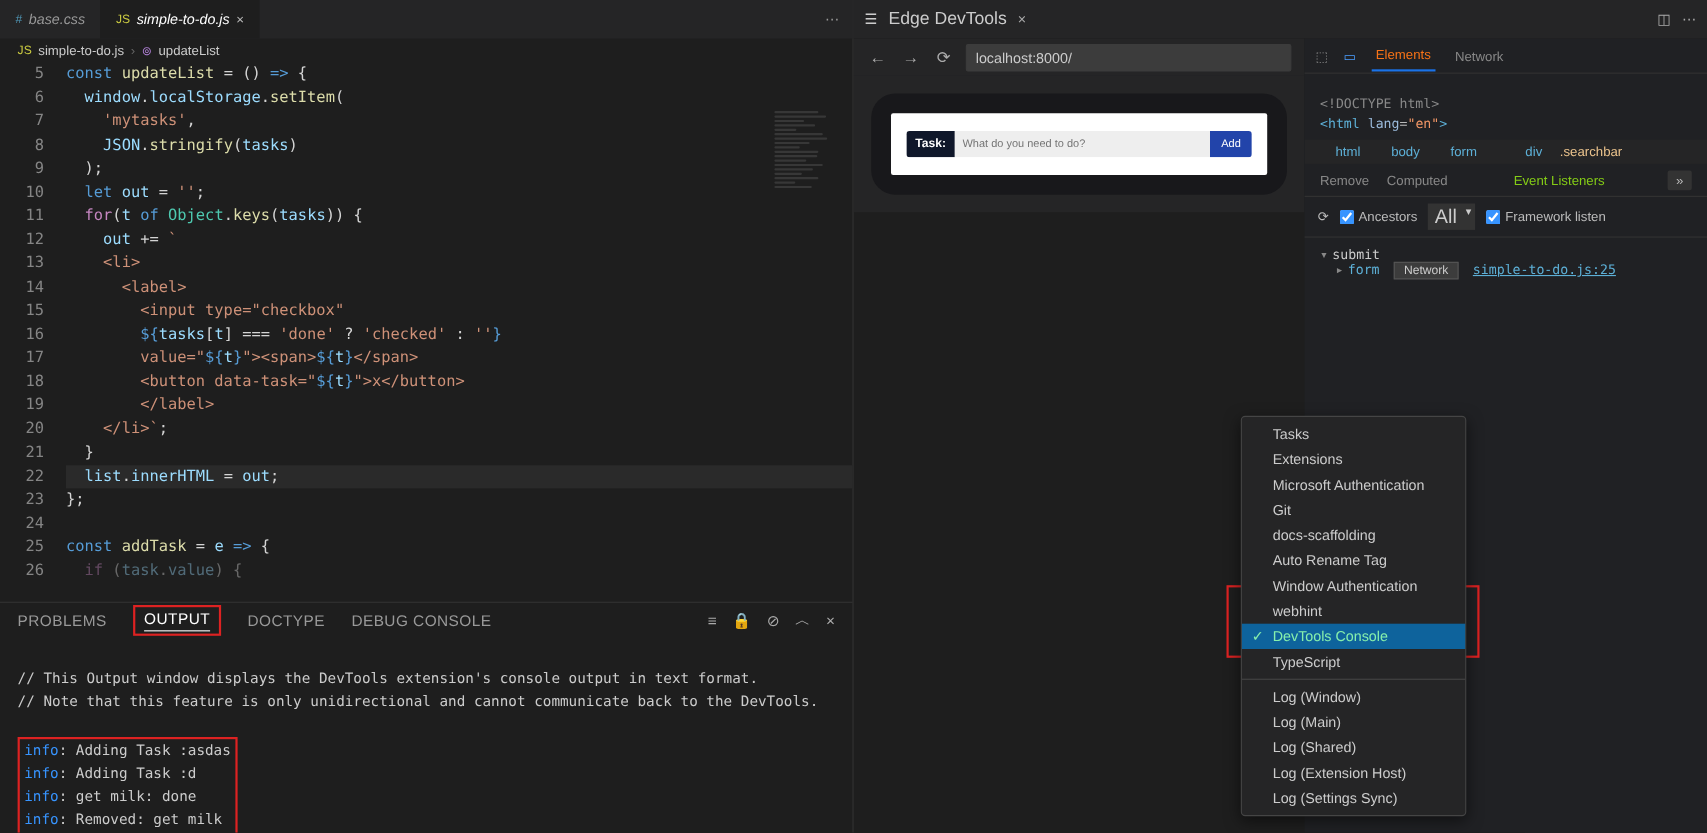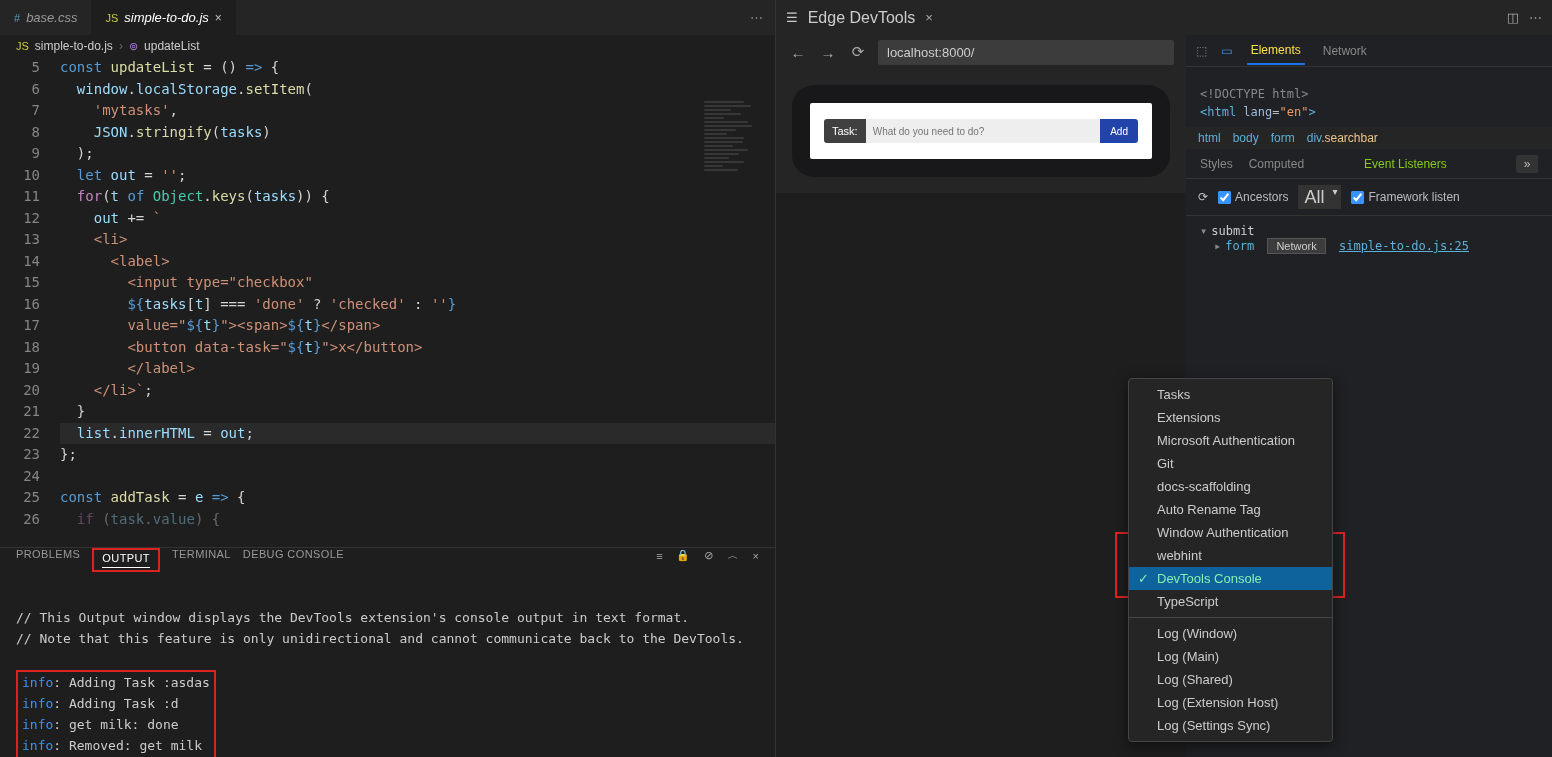--- a/index.html
+++ b/index.html
@@ -34,21 +34,21 @@
 
 .k-blue { color: #569cd6; }
 .k-purple { color: #c586c0; }
 .k-fn { color: #dcdcaa; }
 .k-str { color: #ce9178; }
 .k-var { color: #9cdcfe; }
 .k-type { color: #4ec9b0; }
 .k-pun { color: #d4d4d4; }
 
 .panel { height: 210px; display: flex; flex-direction: column; border-top: 1px solid #333; }
-.ptabs { display: flex; align-items: flex-start; height: 32px; padding: 0 16px; gap: 12px; font-size: 11px; }
+.ptabs { display: flex; align-items: center; height: 32px; padding: 0 16px; gap: 24px; font-size: 14px; }
 .ptab { color: #999; cursor: pointer; letter-spacing: 0.4px; }
 .ptab.active { color: #fff; border-bottom: 1px solid #fff; padding-bottom: 3px; }
 .out-hl { border: 2px solid #d22; padding: 2px 8px; }
 .ptools { margin-left: auto; display: flex; gap: 14px; color: #aaa; align-items: center; }
 .ptools span { cursor: pointer; }
 .out-body { flex: 1; padding: 6px 16px; font-family: Menlo, Consolas, monospace; font-size: 13px; line-height: 21px; white-space: pre; overflow: hidden; }
 .out-info { color: #3794ff; }
 .log-hl { border: 2px solid #d22; display: inline-block; padding: 0 4px; }
 
 .right-tabs { display: flex; align-items: center; height: 35px; padding: 0 10px; gap: 10px; background: #252526; }
@@ -59,36 +59,36 @@
 
 .browser-bar { display: flex; align-items: center; gap: 10px; padding: 4px 12px; background: #252526; height: 34px; }
 .bb-btn { width: 20px; text-align: center; color: #aaa; cursor: pointer; font-size: 15px; }
 .bb-url { flex: 1; background: #3c3c3c; border: 1px solid #3c3c3c; color: #ccc; padding: 4px 8px; border-radius: 2px; font-size: 13px; }
 
 .dev-row { display: flex; flex: 1; overflow: hidden; }
 .preview-pane { width: 410px; background: #252526; padding: 16px; display: flex; }
 .phone-frame { flex: 1; background: #18181b; border-radius: 22px; padding: 18px; display: flex; }
 .phone-screen { flex: 1; background: #fff; border-radius: 2px; padding: 16px 14px; position: relative; }
 .todo-form { display: flex; align-items: stretch; height: 24px; font-size: 11px; border-radius: 3px; overflow: hidden; }
-.todo-label { background: #404040; color: #fff; display: flex; align-items: center; padding: 0 8px; font-weight: 400; }
+.todo-label { background: #0f172a; color: #fff; display: flex; align-items: center; padding: 0 8px; font-weight: 700; }
 .todo-input { flex: 1; background: #eee; border: none; padding: 0 7px; color: #777; font-size: 10px; }
 .todo-add { background: #2244aa; color: #fff; border: none; padding: 0 10px; font-size: 10px; cursor: pointer; }
 
 .devtools { flex: 1; display: flex; flex-direction: column; background: #202124; color: #bbb; font-size: 12px; position: relative; }
 .dt-top { display: flex; align-items: center; height: 32px; padding: 0 10px; gap: 14px; border-bottom: 1px solid #333; }
 .dt-ico { cursor: pointer; color: #888; }
 .dt-tab { color: #888; cursor: pointer; padding: 6px 4px; }
-.dt-tab.active { color: #fde047; border-bottom: 2px solid #1a73e8; }
+.dt-tab.active { color: #f97316; border-bottom: 2px solid #1a73e8; }
 .dt-dom { padding: 6px 14px; font-family: Menlo, Consolas, monospace; font-size: 12px; line-height: 18px; margin-top: 12px; }
 .dt-gray { color: #888; }
 .dt-tag { color: #5db0d7; }
 .dt-attr { color: #9bbbdc; }
 .dt-val { color: #f29766; }
 .dt-crumb { display: flex; gap: 12px; padding: 4px 12px; font-size: 12px; background: #252526; }
-.dt-crumb span { color: #5db0d7; cursor: pointer; }
+.dt-crumb span { color: #5db0d7; cursor: pointer; margin-left: 16px; }
 .dt-crumb .sel { color: #fff; }
 .dt-crumb .cls { color: #ecc48d; }
 .dt-subtabs { display: flex; gap: 16px; padding: 0 14px; align-items: center; height: 30px; border-bottom: 1px solid #333; }
 .dt-sub { color: #888; cursor: pointer; }
 .dt-sub.active { color: #84cc16; margin-left: 44px; }
 .dt-more { margin-left: auto; background: #333; width: 22px; height: 18px; display: flex; align-items: center; justify-content: center; border-radius: 2px; cursor: pointer; }
 .dt-row2 { display: flex; gap: 10px; align-items: center; padding: 6px 12px; border-bottom: 1px solid #333; }
 .dt-cb { display: flex; align-items: center; gap: 4px; }
 .dt-select { background: #333; border: none; color: #ccc; padding: 2px 6px; font-size: 18px; }
 .dt-events { padding: 8px 14px; font-family: Menlo, Consolas, monospace; font-size: 12px; }
@@ -184,21 +184,21 @@
           <div style="width:50%"></div>
       </div>
     </div>
 
     <div class="panel">
       <div class="ptabs">
         <span class="ptab">PROBLEMS</span>
         <span class="out-hl" style="display:inline-flex;align-items:center;">
           <span class="ptab active">OUTPUT</span>
         </span>
-        <span class="ptab">TERMINAL</span>
+        <span class="ptab">DOCTYPE</span>
         <span class="ptab">DEBUG CONSOLE</span>
         <div class="ptools">
           <span>≡</span>
           <span>🔒</span>
           <span>⊘</span>
           <span>︿</span>
           <span>×</span>
         </div>
       </div>
       <div class="out-body">
@@ -257,21 +257,21 @@
           <div><span class="dt-gray">&lt;!DOCTYPE html&gt;</span></div>
           <div><span class="dt-tag">&lt;html </span><span class="dt-attr">lang</span>=<span class="dt-val">"en"</span><span class="dt-tag">&gt;</span></div>
         </div>
         <div class="dt-crumb">
           <span>html</span>
           <span>body</span>
           <span>form</span>
           <span class="sel"><span>div</span><span class="cls">.searchbar</span></span>
         </div>
         <div class="dt-subtabs">
-          <span class="dt-sub">Styles</span>
+          <span class="dt-sub">Remove</span>
           <span class="dt-sub">Computed</span>
           <span class="dt-sub active">Event Listeners</span>
           <span class="dt-more">»</span>
         </div>
         <div class="dt-row2">
           <span style="cursor:pointer;">⟳</span>
           <label class="dt-cb">
               <input type="checkbox" checked="" style=""> 
               <span>Ancestors</span>
             </label>

